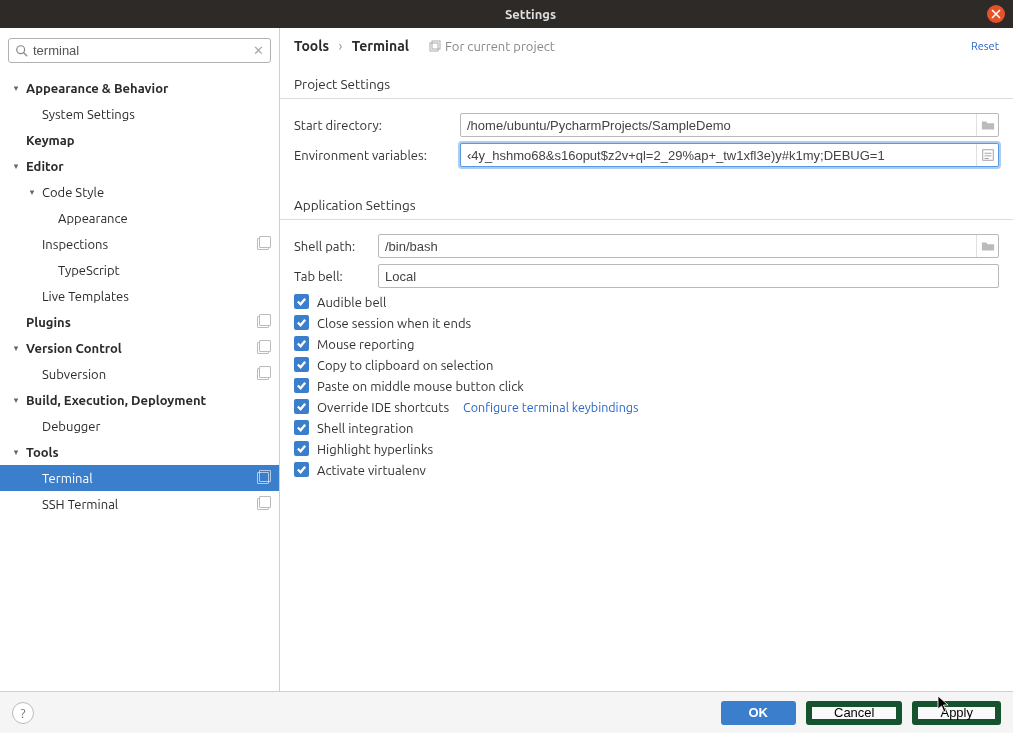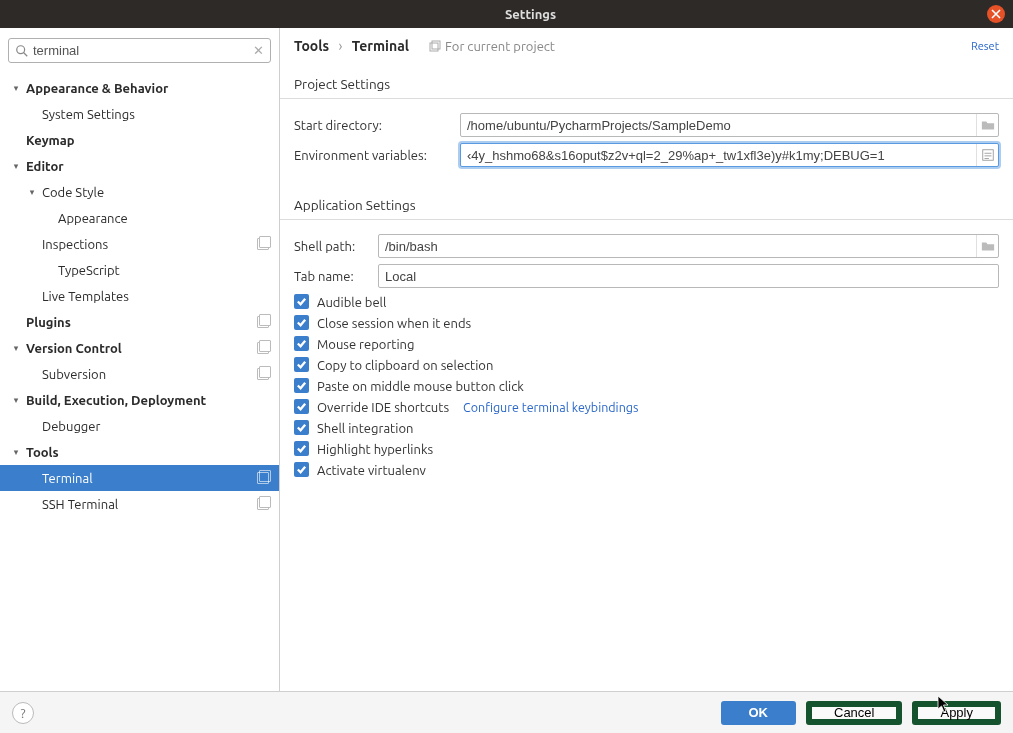--- a/index.html
+++ b/index.html
@@ -425,21 +425,21 @@
         <div class="field-wrap">
           <input type="text" value="/bin/bash" style="">
           <span class="field-icon">
             <svg viewBox="0 0 16 16">
                 <path d="M1 4 h5 l1.5 2 H15 v7 H1 z" fill="#bbb"></path>
               </svg>
           </span>
         </div>
       </div>
       <div class="form-row">
-        <span class="label" style="width:84px">Tab name:</span>
+        <span class="label" style="width:84px">Tab bell:</span>
         <div class="field-wrap">
           <input type="text" value="Local" style="">
         </div>
       </div>
       <div id="checkboxes">
           <div class="checkbox-row">
             <span class="cb">
               <svg viewBox="0 0 12 12">
                 <polyline points="2,6 5,9 10,3"></polyline>
               </svg>

